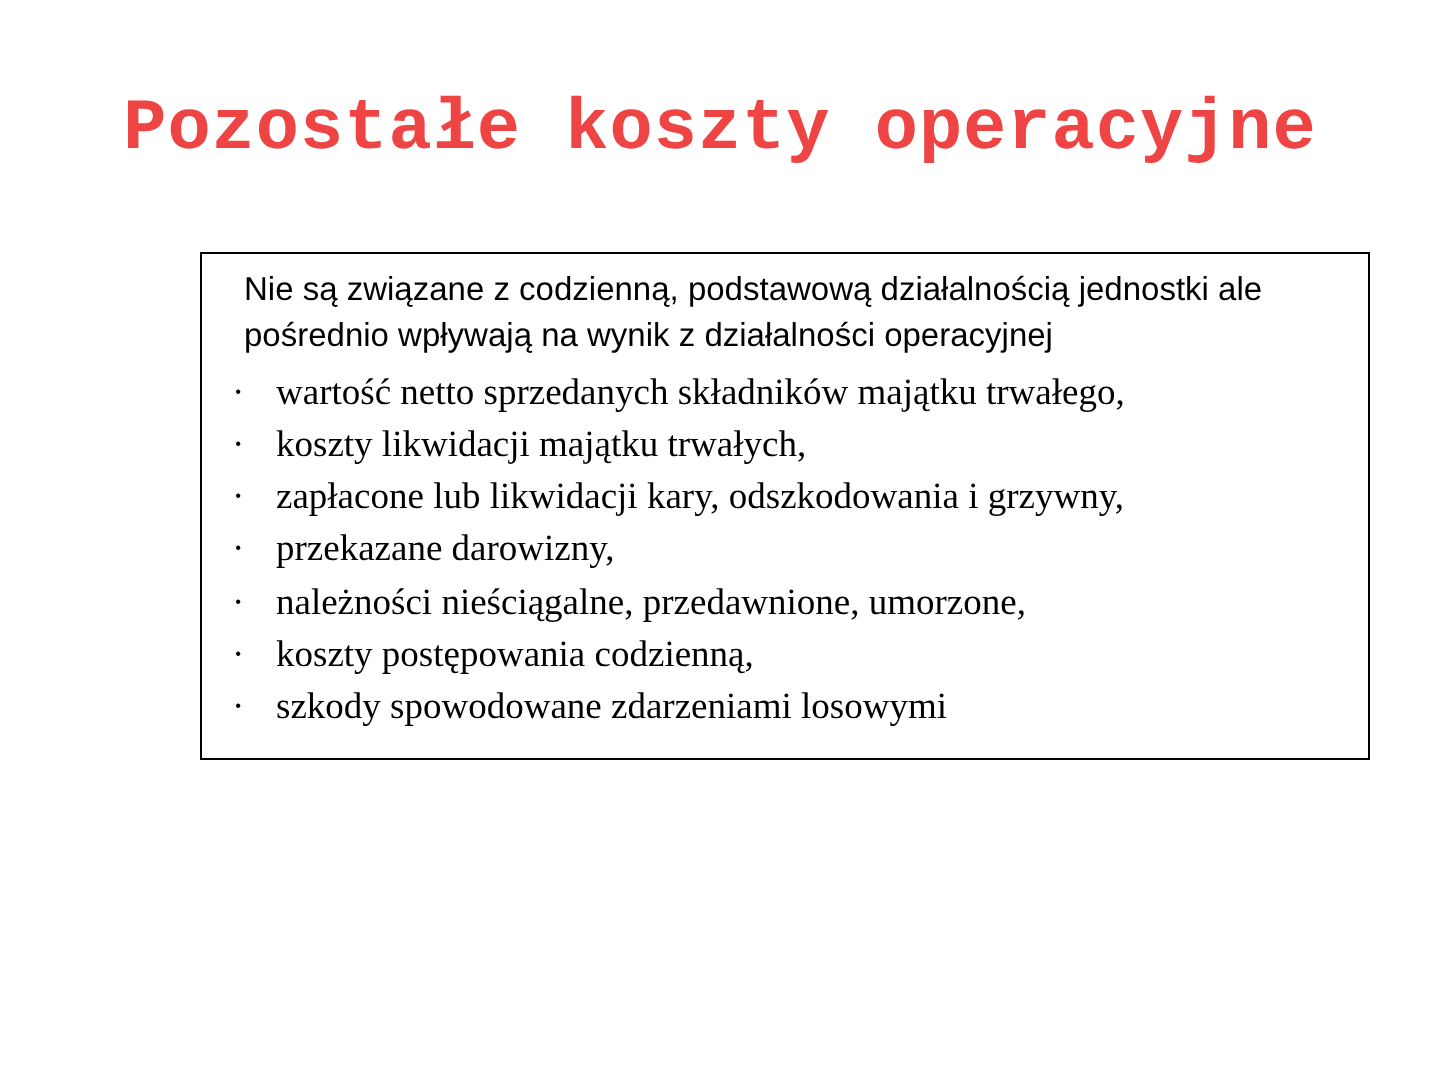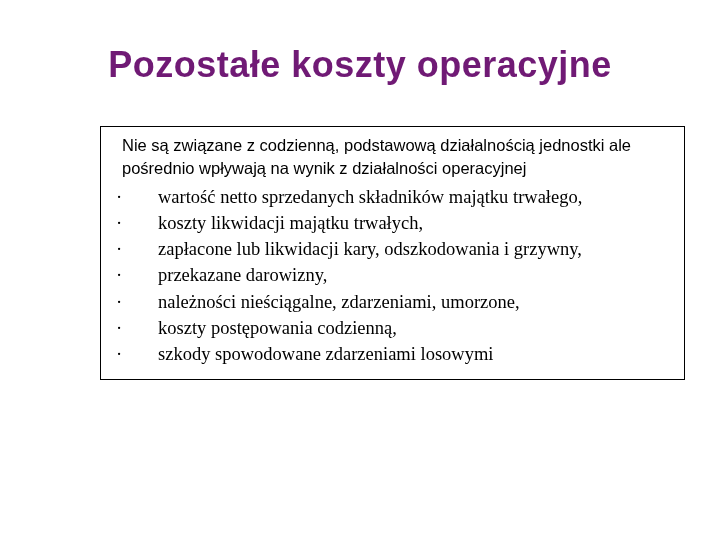--- a/index.html
+++ b/index.html
@@ -15,25 +15,25 @@
   }
   .slide {
     position: relative;
     width: 720px;
     height: 540px;
   }
   .slide-title {
     margin: 0;
     padding-top: 44px;
     text-align: center;
-    font-family: Liberation Sans, sans-serif;
+    font-family: Liberation Mono, monospace;
     font-weight: bold;
     font-size: 36px;
     letter-spacing: 0.5px;
-    color: #701a75;
+    color: #ef4444;
   }
   .content-box {
     position: absolute;
     left: 100px;
     top: 126px;
     width: 585px;
     box-sizing: border-box;
     border: 1px solid #000000;
     background: #ffffff;
     padding: 7px 5px 12px 5px;
@@ -62,21 +62,20 @@
   .bullet-glyph {
     flex: 0 0 22px;
     text-align: left;
     padding-left: 4px;
     font-family: "Liberation Serif", serif;
     font-size: 18.5px;
   }
   .bullet-text {
     flex: 1 1 auto;
     padding-right: 2px;
-    margin-left: 20px;
   }
 </style>
 </head>
 <body>
 
 <div class="slide">
 
   <h1 class="slide-title">Pozostałe koszty operacyjne</h1>
 
   <div class="content-box">
@@ -95,21 +94,21 @@
       <li>
         <span class="bullet-glyph">·</span>
         <span class="bullet-text">zapłacone lub likwidacji kary, odszkodowania i grzywny,</span>
       </li>
       <li>
         <span class="bullet-glyph">·</span>
         <span class="bullet-text">przekazane darowizny,</span>
       </li>
       <li>
         <span class="bullet-glyph">·</span>
-        <span class="bullet-text">należności nieściągalne, zdarzeniami, umorzone,</span>
+        <span class="bullet-text">należności nieściągalne, przedawnione, umorzone,</span>
       </li>
       <li>
         <span class="bullet-glyph">·</span>
         <span class="bullet-text">koszty postępowania codzienną,</span>
       </li>
       <li>
         <span class="bullet-glyph">·</span>
         <span class="bullet-text">szkody spowodowane zdarzeniami losowymi</span>
       </li>
     </ul>

